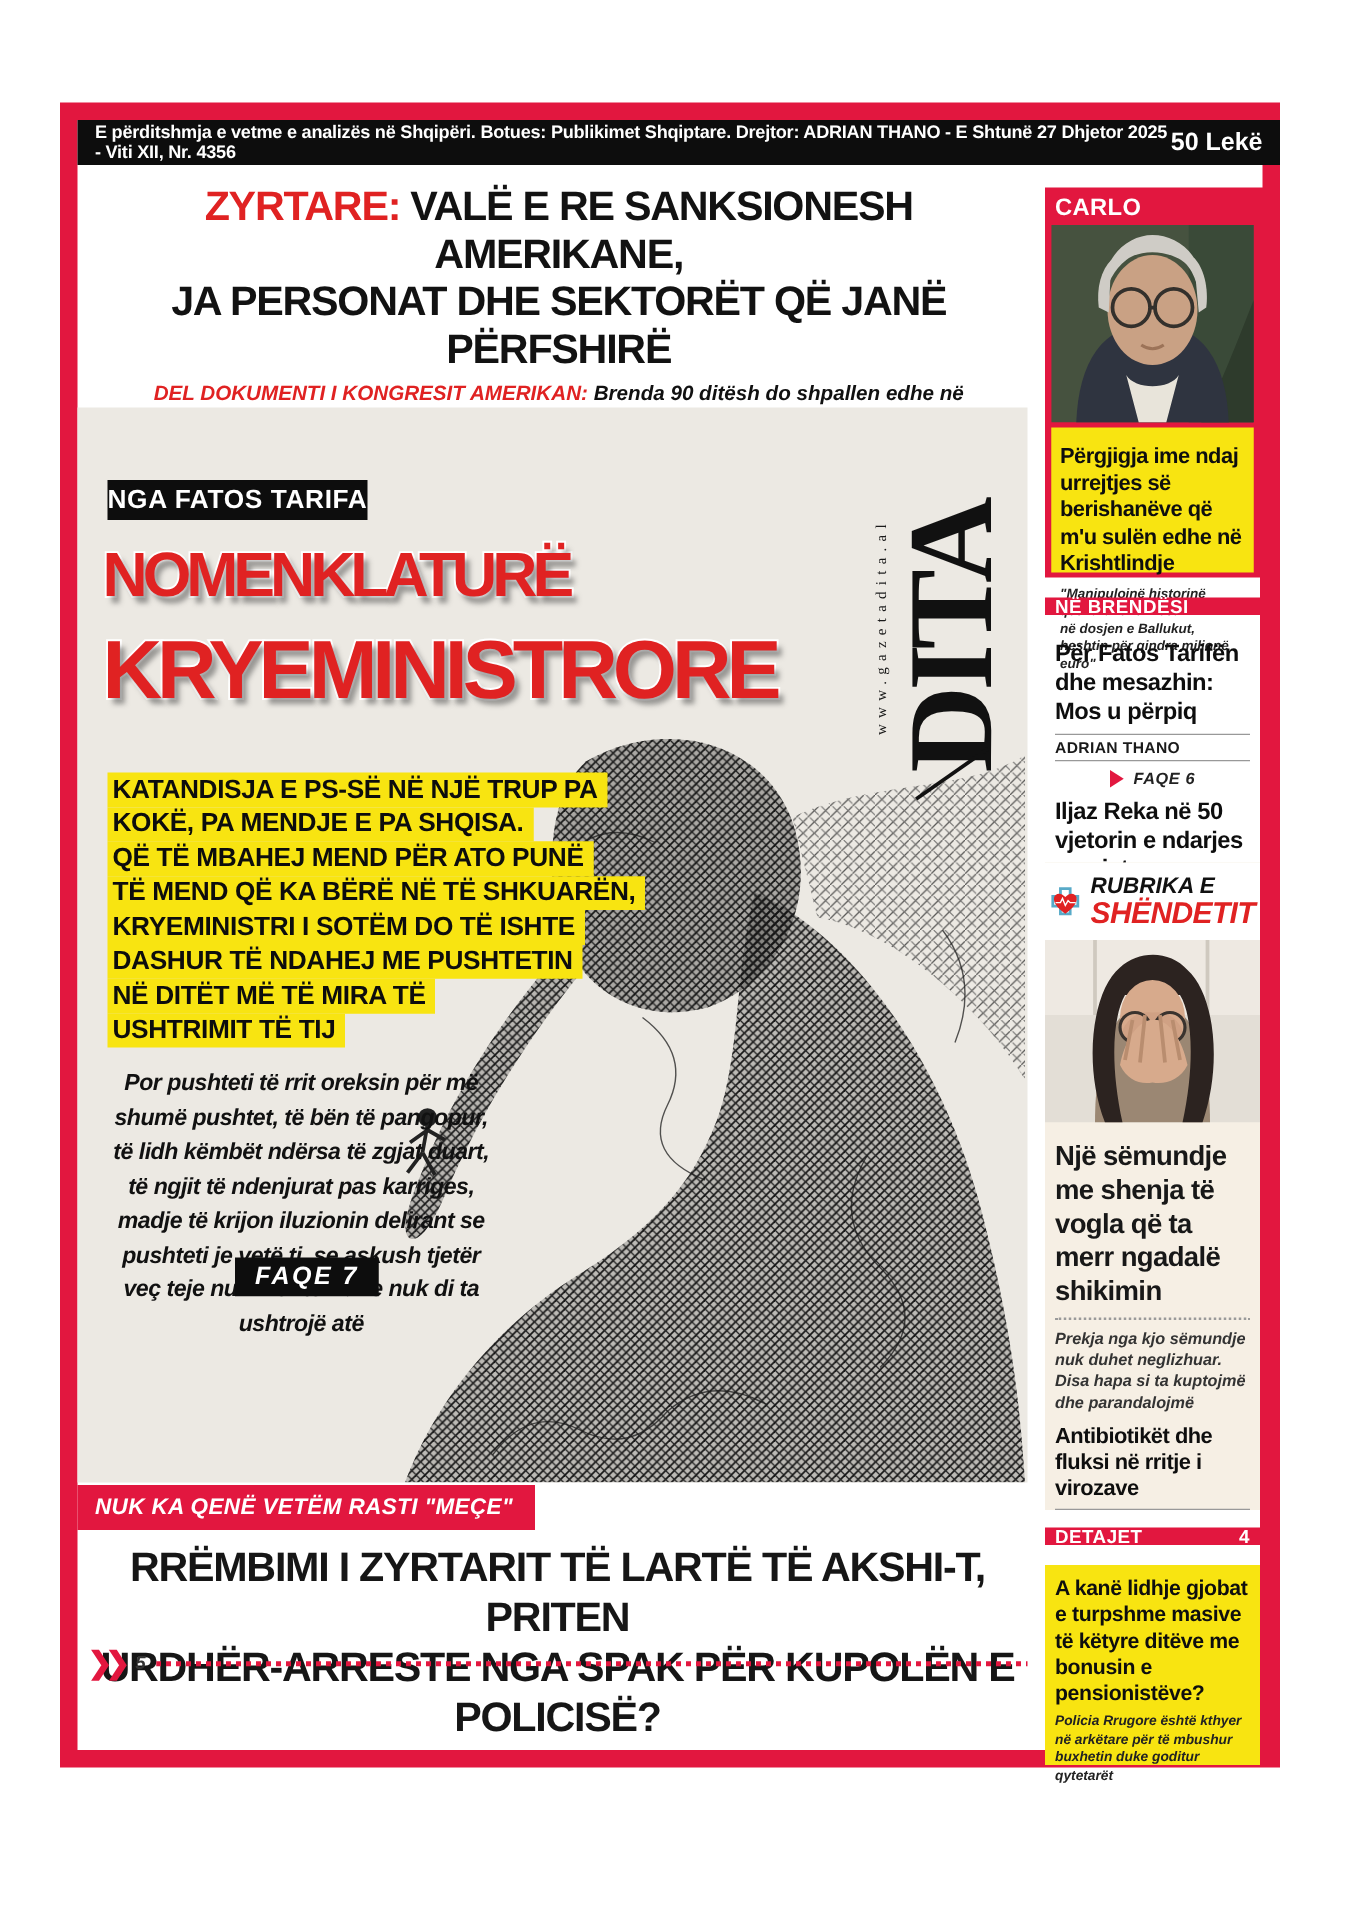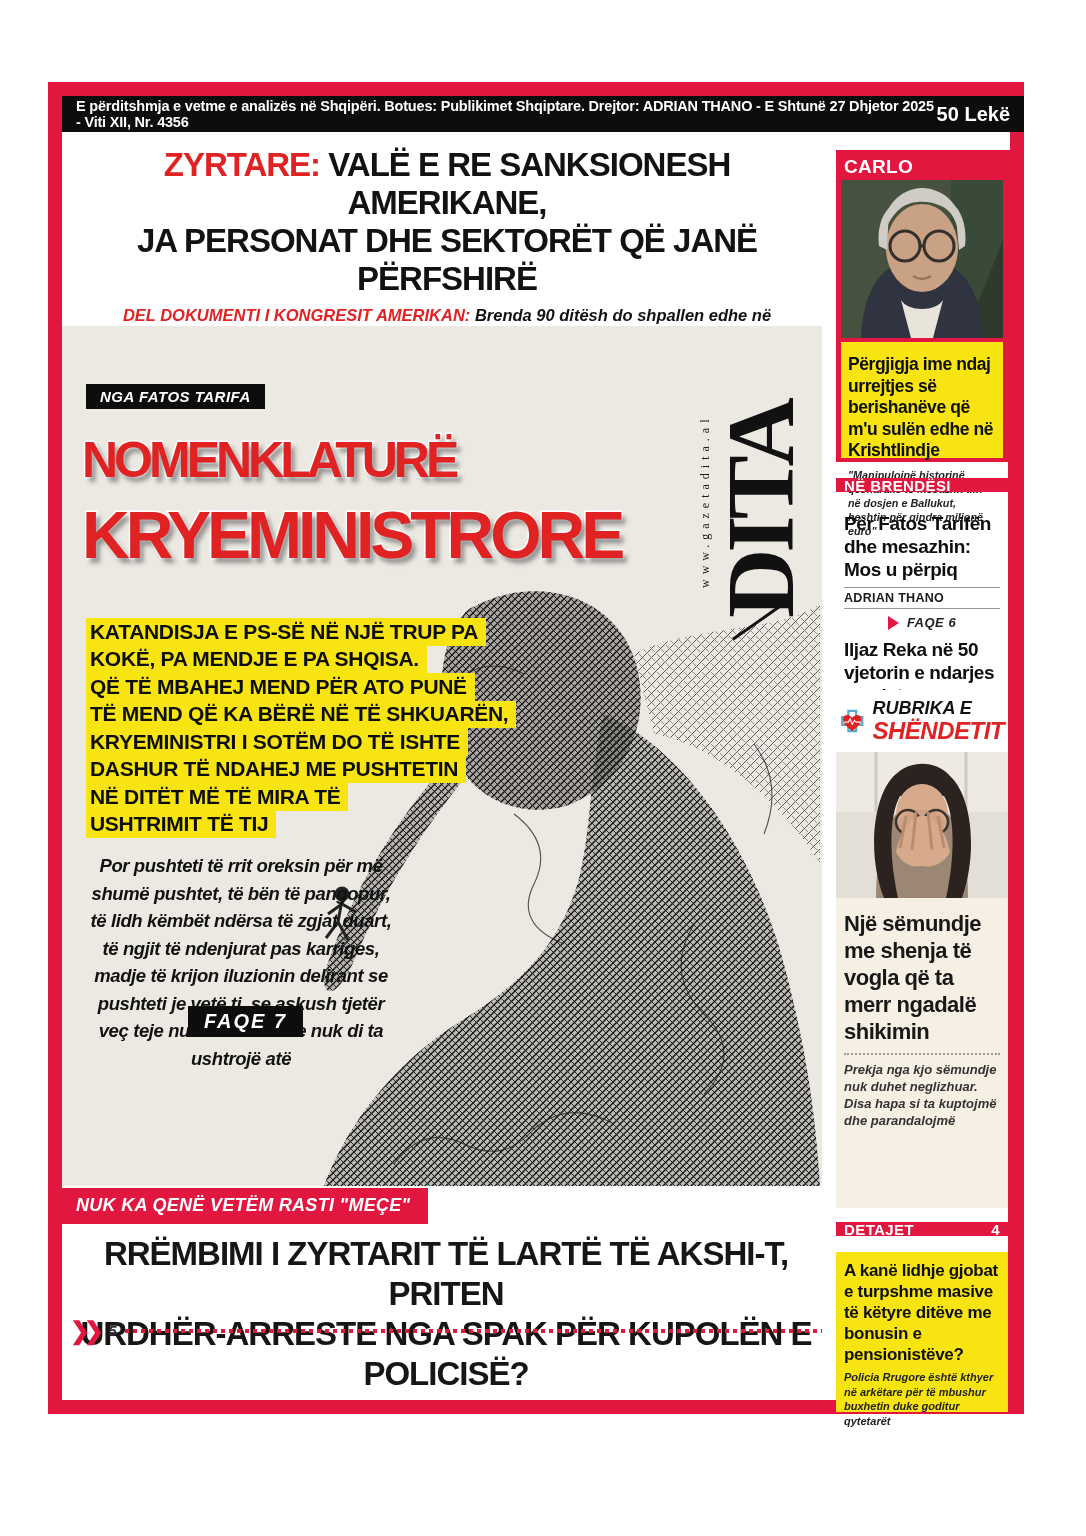--- a/index.html
+++ b/index.html
@@ -24,21 +24,21 @@
   .lead .kick{color:var(--hred);}
   .divider{display:flex;align-items:center;justify-content:center;margin:10px 30px 8px 30px;}
   .divider .bar{flex:1;height:4px;background:var(--red);border-radius:2px;}
   .tri-r{width:0;height:0;border-left:16px solid var(--red);border-top:9px solid transparent;border-bottom:9px solid transparent;margin:0 8px;}
   .tri-l{width:0;height:0;border-right:16px solid var(--red);border-top:9px solid transparent;border-bottom:9px solid transparent;margin:0 8px;}
   .divider .fq{font-size:16px;font-weight:800;color:#222;padding:0 4px;}
   .lead .deck{margin:6px auto 0;width:660px;font-size:16.5px;line-height:22px;font-weight:700;font-style:italic;color:#111;}
   .lead .deck .dlabel{color:var(--hred);}
   
   .panel{position:absolute;left:62px;top:326px;width:760px;height:860px;background:var(--panel);overflow:hidden;}
-  .byline-tag{position:absolute;left:24px;top:58px;background:#0d0d0d;color:#fff;font-size:15px;font-weight:800;padding:4px 14px;letter-spacing:0.5px;font-style:italic;}
+  .byline-tag{position:absolute;left:24px;top:58px;background:#0d0d0d;color:#fff;font-size:21px;font-weight:800;padding:4px 0;letter-spacing:0.5px;}
   .mega{position:absolute;left:20px;top:96px;color:var(--hred);font-weight:800;letter-spacing:-4px;
         -webkit-text-stroke:3px #fff;paint-order:stroke fill;text-shadow:4px 5px 4px rgba(70,70,70,.5);}
   .mega .m1{font-size:50px;line-height:76px;display:block;}
   .mega .m2{font-size:66px;line-height:74px;display:block;}
   .ditawrap{position:absolute;left:636px;top:6px;height:286px;display:flex;flex-direction:row;}
   .dita-url{writing-mode:vertical-rl;transform:rotate(180deg);font-family:"Liberation Serif",serif;font-size:12px;letter-spacing:5px;color:#1a1a1a;margin-right:2px;padding-top:30px;}
   .dita-logo{writing-mode:vertical-rl;transform:rotate(180deg);font-family:"Liberation Serif",serif;font-size:96px;font-weight:700;color:#111;letter-spacing:-4px;line-height:92px;}
   .sword{position:absolute;left:18px;bottom:-6px;width:70px;height:40px;border-bottom:3px solid #111;transform:rotate(-35deg);}
   .hl-lines{position:absolute;left:24px;top:292px;}
   .hl{display:table;background:var(--yellow);color:#0d0d0d;font-size:21px;font-weight:800;line-height:24px;padding:1.5px 8px 2px 4px;letter-spacing:-0.3px;}
@@ -251,20 +251,25 @@
         <path d="M62,72 Q70,56 86,58 Q102,56 110,72 L104,90 Q86,98 68,90 Z" fill="#d0a184"></path>
         <circle cx="72" cy="70" r="12" fill="none" stroke="#3a332e" stroke-width="2.5"></circle>
         <circle cx="100" cy="70" r="12" fill="none" stroke="#3a332e" stroke-width="2.5"></circle>
         <path d="M84,70 L88,70" stroke="#3a332e" stroke-width="2.5"></path>
         <path d="M60,100 C64,80 74,66 84,64 L90,64 C100,66 110,80 114,100 C108,112 96,116 86,114 C76,116 66,112 60,100 Z" fill="#d7aa8c"></path>
         <path d="M70,64 L64,96 M80,60 L76,98 M92,60 L96,98 M102,64 L108,96" stroke="#b98d6f" stroke-width="3" fill="none"></path>
       </svg>
       <div class="hh">Një sëmundje me shenja të vogla që ta merr ngadalë shikimin</div>
       <div class="dotrule"></div>
       <div class="hdeck">Prekja nga kjo sëmundje nuk duhet neglizhuar. Disa hapa si ta kuptojmë dhe parandalojmë</div>
+      <div class="sb-item">
+        <div class="t">Antibiotikët dhe fluksi në rritje i virozave</div>
+        <div class="tag">SITUATA GRIPALE</div>
+
+      </div>
       
     </div>
 
     <div class="detajet">
       <div class="sechead" style="top:0;">
         <span>DETAJET</span>
         <span>4</span>
       </div>
       <div class="body">
         <div class="h">A kanë lidhje gjobat e turpshme masive të këtyre ditëve me bonusin e pensionistëve?</div>

